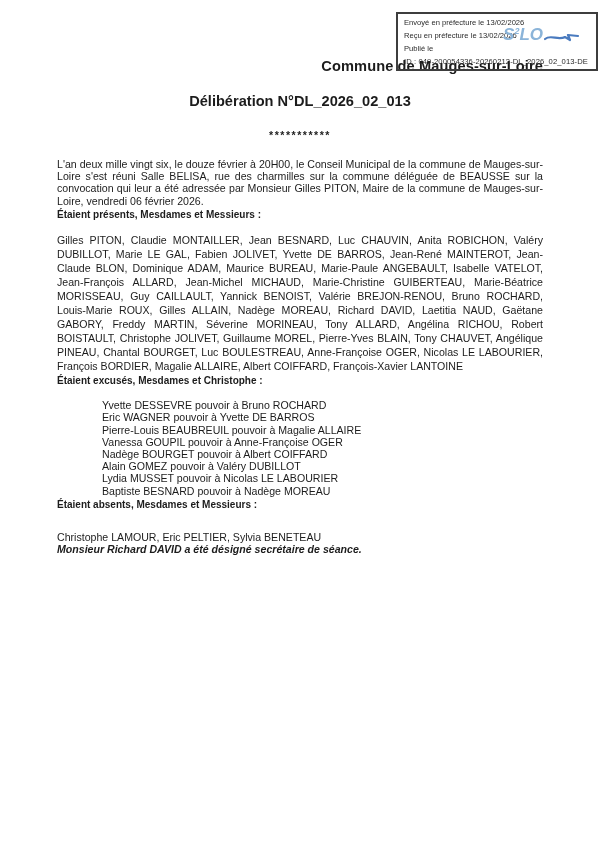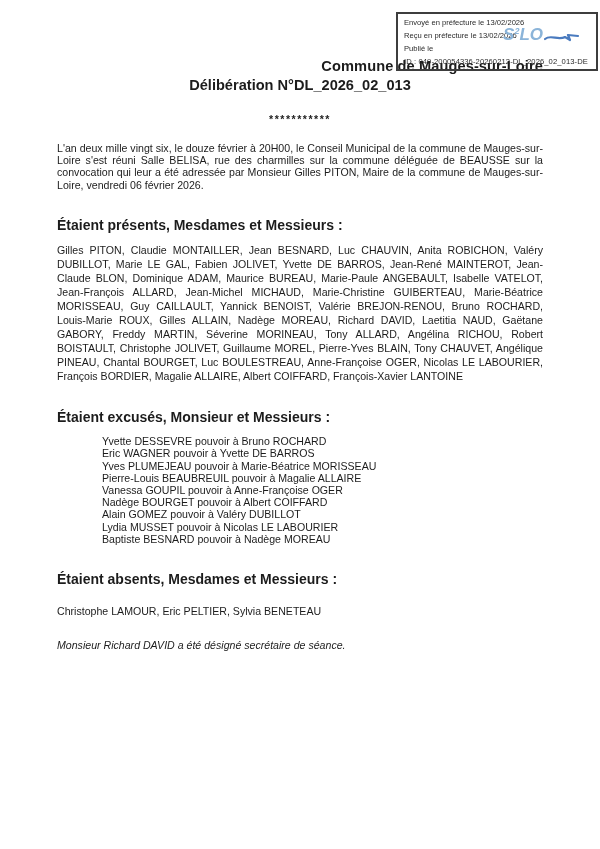--- a/index.html
+++ b/index.html
@@ -54,40 +54,40 @@
   .doc-title {
     text-align: right;
     font-size: 14.6px;
     font-weight: bold;
     letter-spacing: 0.1px;
   }
   .doc-subtitle {
     text-align: center;
     font-size: 14.6px;
     font-weight: bold;
-    margin-top: 3px;
+    margin-top: 19px;
   }
   .separator {
     text-align: center;
     font-size: 10.6px;
     font-weight: bold;
     letter-spacing: 1.5px;
     margin-top: 20px;
   }
   .para {
     font-size: 10.6px;
     line-height: 12.2px;
     text-align: justify;
     margin-top: 17px;
   }
   .section-heading {
-    font-size: 14px;
+    font-size: 10px;
     line-height: 12.2px;
     font-weight: bold;
-    margin-top: 28px;
+    margin-top: 2px;
   }
   .names-para {
     font-size: 10.6px;
     line-height: 14px;
     text-align: justify;
     margin-top: 12px;
   }
   .excused-list { margin-top: 12px; }
   .excused-list .excused-line {
     font-size: 10.6px;
@@ -96,21 +96,21 @@
   }
   .absent-line {
     font-size: 10.6px;
     line-height: 12.2px;
     margin-top: 20px;
   }
   .secretary-note {
     font-size: 10.6px;
     line-height: 12.2px;
     font-style: italic;
-    margin-top: 22px;
+    font-weight: bold;
   }
 </style>
 </head>
 <body>
 
 <div class="page">
 
   <div class="stamp">
     <div class="line">Envoyé en préfecture le 13/02/2026</div>
     <div class="line">Reçu en préfecture le 13/02/2026</div>
@@ -128,25 +128,24 @@
 
   <div class="doc-title">Commune de Mauges-sur-Loire</div>
   <div class="doc-subtitle">Délibération N°DL_2026_02_013</div>
   <div class="separator">***********</div>
 
   <p class="para">L'an deux mille vingt six, le douze février à 20H00, le Conseil Municipal de la commune de Mauges-sur-Loire s'est réuni Salle BELISA, rue des charmilles sur la commune déléguée de BEAUSSE sur la convocation qui leur a été adressée par Monsieur Gilles PITON, Maire de la commune de Mauges-sur-Loire, vendredi 06 février 2026.</p>
 
   <div class="section-heading">Étaient présents, Mesdames et Messieurs :</div>
   <p class="names-para">Gilles PITON, Claudie MONTAILLER, Jean BESNARD, Luc CHAUVIN, Anita ROBICHON, Valéry DUBILLOT, Marie LE GAL, Fabien JOLIVET, Yvette DE BARROS, Jean-René MAINTEROT, Jean-Claude BLON, Dominique ADAM, Maurice BUREAU, Marie-Paule ANGEBAULT, Isabelle VATELOT, Jean-François ALLARD, Jean-Michel MICHAUD, Marie-Christine GUIBERTEAU, Marie-Béatrice MORISSEAU, Guy CAILLAULT, Yannick BENOIST, Valérie BREJON-RENOU, Bruno ROCHARD, Louis-Marie ROUX, Gilles ALLAIN, Nadège MOREAU, Richard DAVID, Laetitia NAUD, Gaëtane GABORY, Freddy MARTIN, Séverine MORINEAU, Tony ALLARD, Angélina RICHOU, Robert BOISTAULT, Christophe JOLIVET, Guillaume MOREL, Pierre-Yves BLAIN, Tony CHAUVET, Angélique PINEAU, Chantal BOURGET, Luc BOULESTREAU, Anne-Françoise OGER, Nicolas LE LABOURIER, François BORDIER, Magalie ALLAIRE, Albert COIFFARD, François-Xavier LANTOINE</p>
 
-  <div class="section-heading">Étaient excusés, Monsieur et Messieurs :</div>
+  <div class="section-heading">Étaient excusés, Mesdames et Christophe :</div>
   <div class="excused-list">
     <div class="excused-line">Yvette DESSEVRE pouvoir à Bruno ROCHARD</div>
     <div class="excused-line">Eric WAGNER pouvoir à Yvette DE BARROS</div>
-    <div class="excused-line">Yves PLUMEJEAU pouvoir à Marie-Béatrice MORISSEAU</div>
     <div class="excused-line">Pierre-Louis BEAUBREUIL pouvoir à Magalie ALLAIRE</div>
     <div class="excused-line">Vanessa GOUPIL pouvoir à Anne-Françoise OGER</div>
     <div class="excused-line">Nadège BOURGET pouvoir à Albert COIFFARD</div>
     <div class="excused-line">Alain GOMEZ pouvoir à Valéry DUBILLOT</div>
     <div class="excused-line">Lydia MUSSET pouvoir à Nicolas LE LABOURIER</div>
     <div class="excused-line">Baptiste BESNARD pouvoir à Nadège MOREAU</div>
   </div>
 
   <div class="section-heading">Étaient absents, Mesdames et Messieurs :</div>
   <div class="absent-line">Christophe LAMOUR, Eric PELTIER, Sylvia BENETEAU</div>

